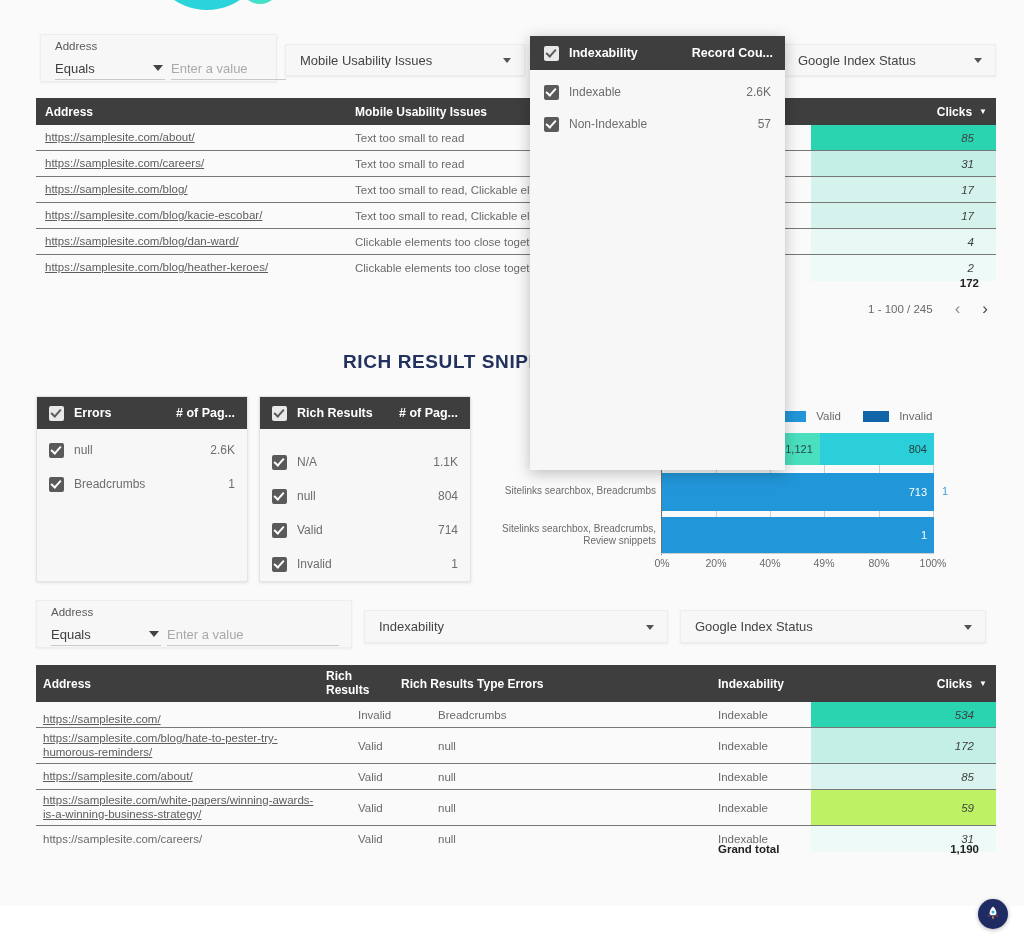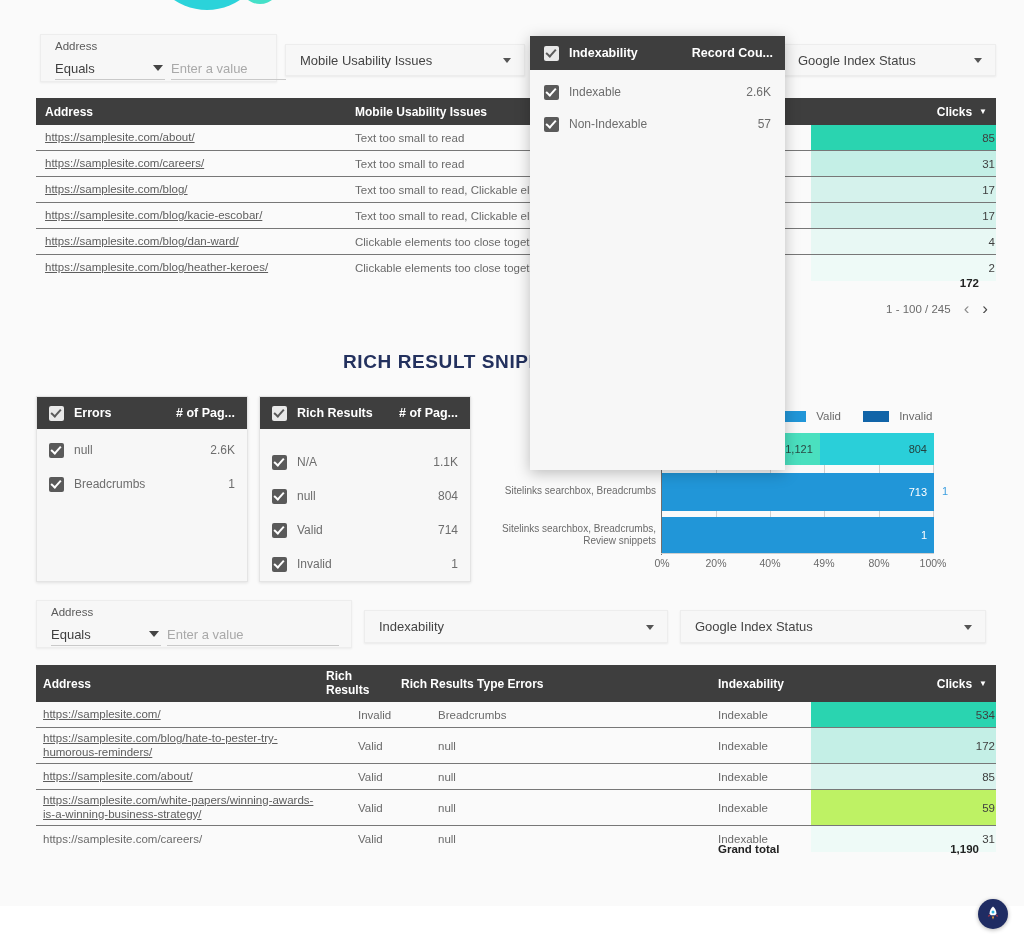--- a/index.html
+++ b/index.html
@@ -52,23 +52,23 @@
   .thead{background:#3e3e3e;color:#fff;font-weight:bold;font-size:12px;position:relative;}
   .thead .th{position:absolute;top:0;height:100%;display:flex;align-items:center;}
   .thead .th.r{justify-content:flex-end;}
   .row{position:relative;border-bottom:1px solid #777;box-sizing:border-box;}
   .row:last-child{border-bottom:none;}
   .cell{position:absolute;top:0;height:100%;display:flex;align-items:center;
         font-size:11.5px;color:#6a6a6a;box-sizing:border-box;}
   .lnk{color:#5d5d5d;text-decoration:underline;line-height:1.18;}
   .nolnk{color:#6a6a6a;}
   .clicks{position:absolute;top:0;height:100%;display:flex;align-items:center;
-          justify-content:flex-end;padding-right:1px;box-sizing:border-box;font-size:11.5px;color:#3f3f3f;}
+          justify-content:flex-end;padding-right:22px;box-sizing:border-box;font-size:11.5px;color:#3f3f3f;font-style:italic;}
   .total{font-weight:bold;color:#222;font-size:11.5px;}
-  .pager{position:absolute;display:flex;align-items:center;gap:13px;font-size:11.5px;color:#6a6a6a;}
+  .pager{position:absolute;display:flex;align-items:center;gap:22px;font-size:11.5px;color:#6a6a6a;}
   .pager .arr{font-size:17px;color:#8d8d8d;line-height:1;}
   .pager .arr.on{color:#4a4a4a;}
 
   
   .cbpanel{position:absolute;background:#f7f7f7;box-sizing:border-box;
     border:1px solid #e4e4e4;box-shadow:0 1px 3px rgba(0,0,0,.10);}
   .cbhead{background:#3e3e3e;color:#fff;height:32px;display:flex;align-items:center;
     padding:0 12px;font-weight:bold;font-size:12.5px;position:relative;}
   .cbhead .hr{position:absolute;right:12px;}
   .cbrow{height:30px;display:flex;align-items:center;padding:0 12px;position:relative;
@@ -391,21 +391,21 @@
       <div class="th" style="left:682px;">
         <span>Indexability</span>
       </div>
       <div class="th r" style="right:9px;">
         <span>Clicks</span>
         <span style="margin-left:7px;font-size:8px;">▼</span>
       </div>
     </div>
 
     <div class="row" style="height:26px;background:#fafafa;">
-      <div class="cell" style="left:7px;width:275px;">
+      <div class="cell" style="left:7px;width:275px;align-items:flex-end;">
         <span class="lnk">https://samplesite.com/</span>
         </div>
       <div class="cell" style="left:322px;width:60px;">
         <span>Invalid</span>
         </div>
       <div class="cell" style="left:402px;width:260px;">
         <span>Breadcrumbs</span>
         </div>
       <div class="cell" style="left:682px;width:90px;">
         <span>Indexable</span>

